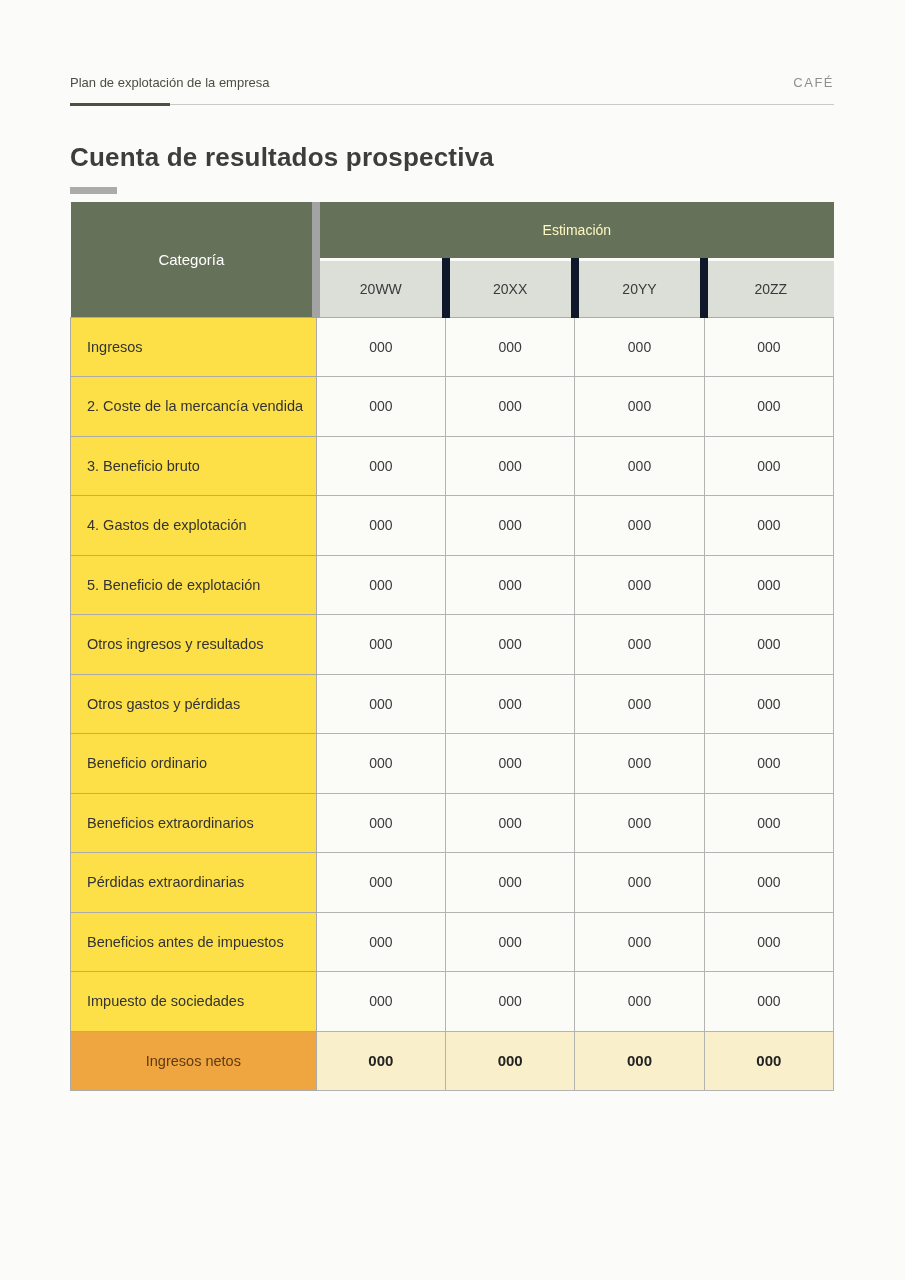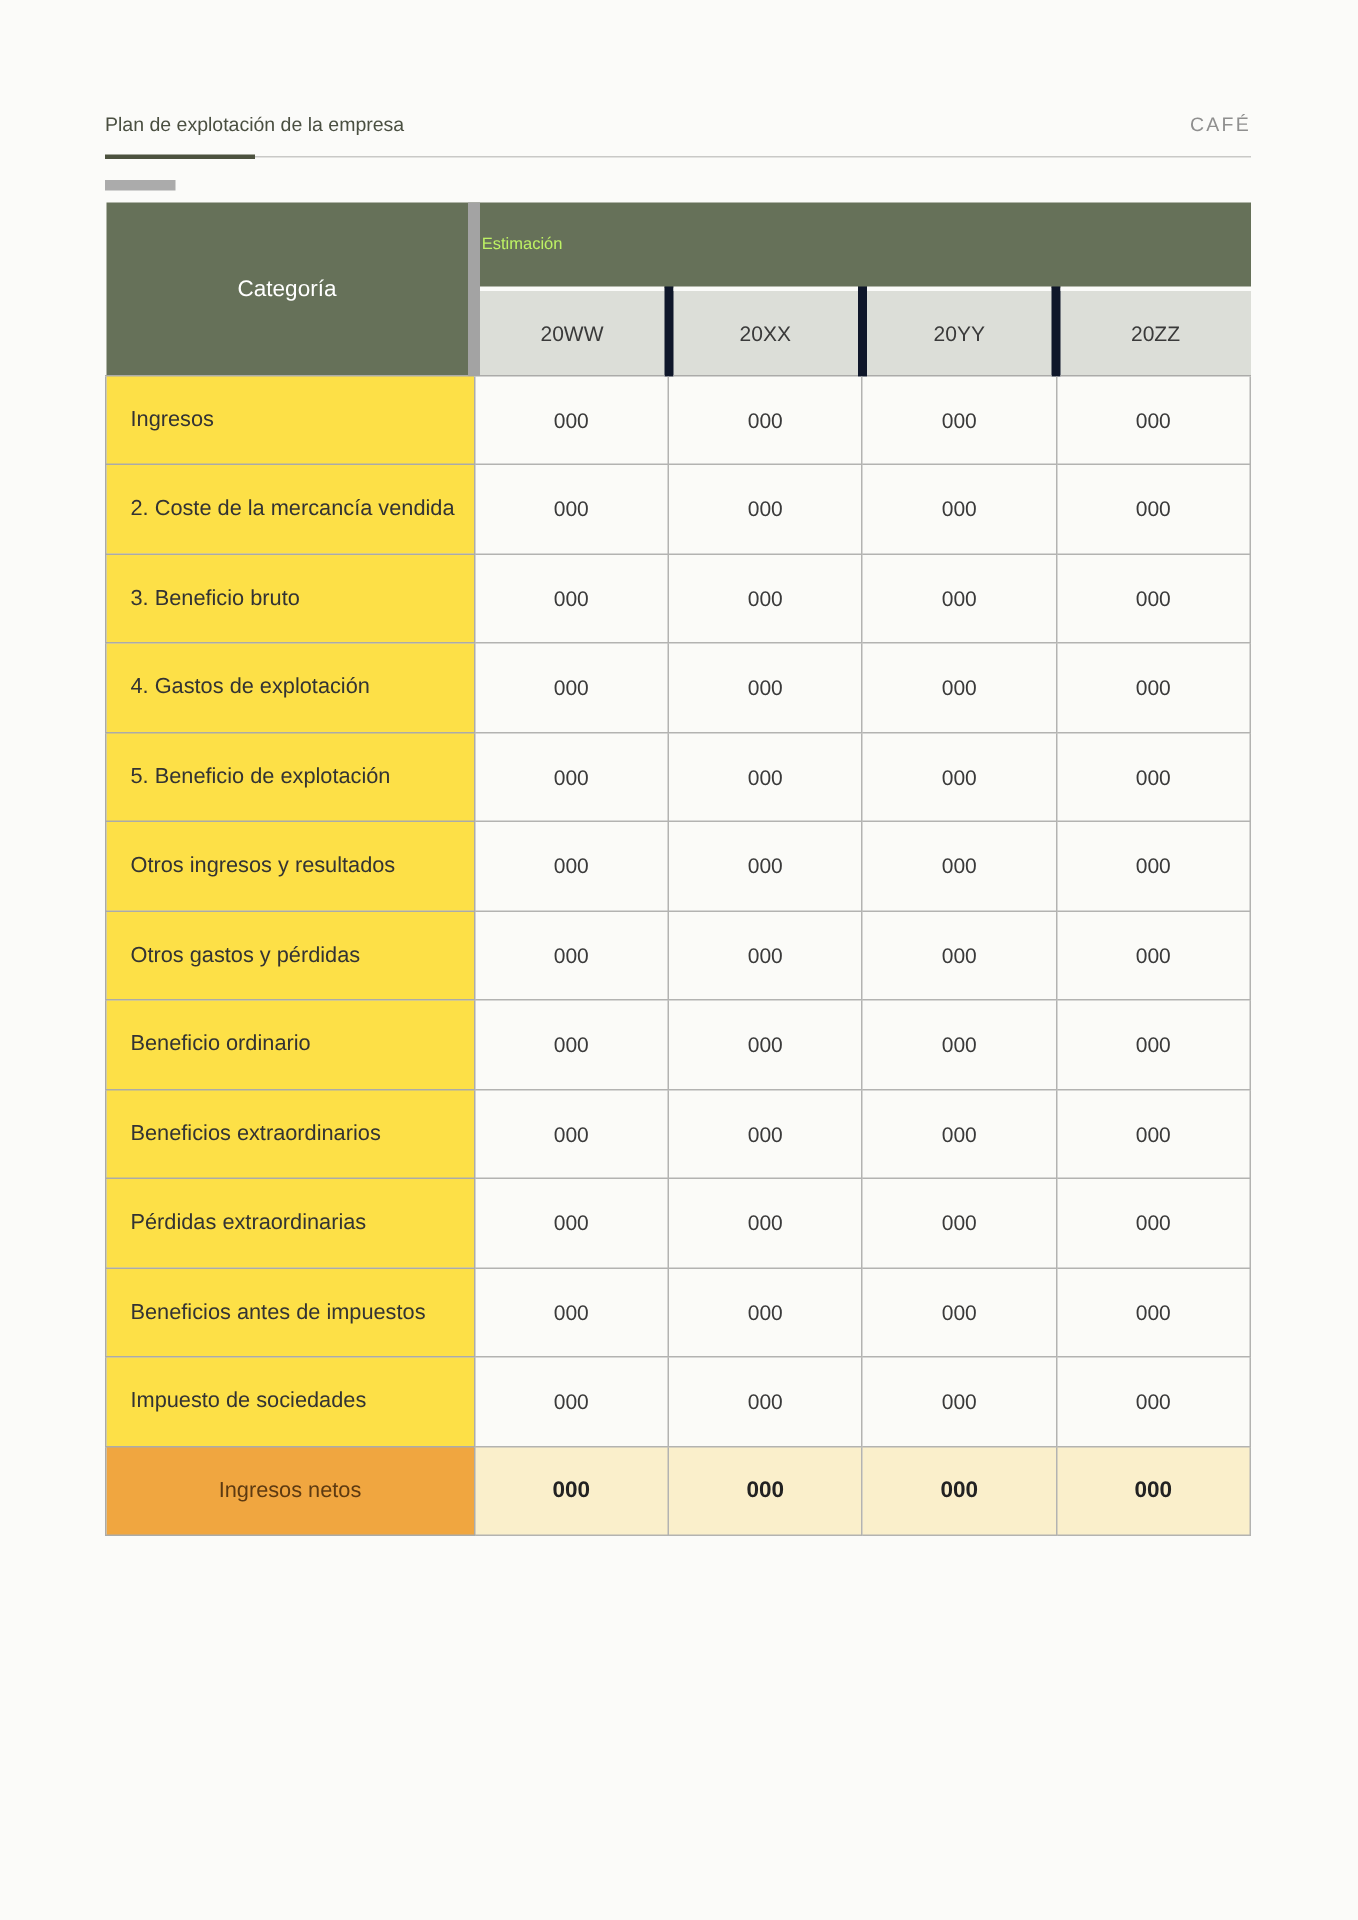--- a/index.html
+++ b/index.html
@@ -44,27 +44,27 @@
   col.c-cat  { width: 32.2%; }
   col.c-year { width: 16.95%; }
 
   th.cat-head {
     background: #667159; color: #fff; font-weight: 400; font-size: 15px;
     border-right: 8px solid #a3a3a3;
     border-bottom: 1px solid #ababa9;
     height: 115px; text-align: center; vertical-align: middle;
   }
   th.est-head {
-    background: #667159; color: #bef264; font-weight: 400; font-size: 11px;
+    background: #667159; color: #fef9c3; font-weight: 400; font-size: 14px;
     border-bottom: 3px solid #fbfbf9;
-    height: 57px; text-align: left; vertical-align: middle;
+    height: 57px; text-align: center; vertical-align: middle;
   }
   th.year-head {
     background: #dcded8; color: #3a3a3a; font-weight: 400; font-size: 14px;
-    border-left: 6px solid #0f172a;
+    border-left: 8px solid #0f172a;
     border-bottom: 1px solid #ababa9;
     height: 58px; text-align: center; vertical-align: middle;
   }
 
   tbody td { height: 59.5px; vertical-align: middle; }
   td.cat {
     background: #fde047; color: #333;
     text-align: left; padding: 0 10px 0 16px;
     font-size: 14.5px;
     border: 1px solid #ababa9;
@@ -92,20 +92,21 @@
 
   <div class="topbar">
     <span class="breadcrumb">Plan de explotación de la empresa</span>
     <span class="brand">CAFÉ</span>
   </div>
   <div class="divider">
     <div class="line"></div>
     <div class="accent"></div>
   </div>
 
+  <h1 class="title">Cuenta de resultados prospectiva</h1>
   <div class="title-bar"></div>
 
 
   <table class="report">
     <colgroup>
       <col class="c-cat">
         <col class="c-year">
         <col class="c-year">
         <col class="c-year">
         <col class="c-year">

